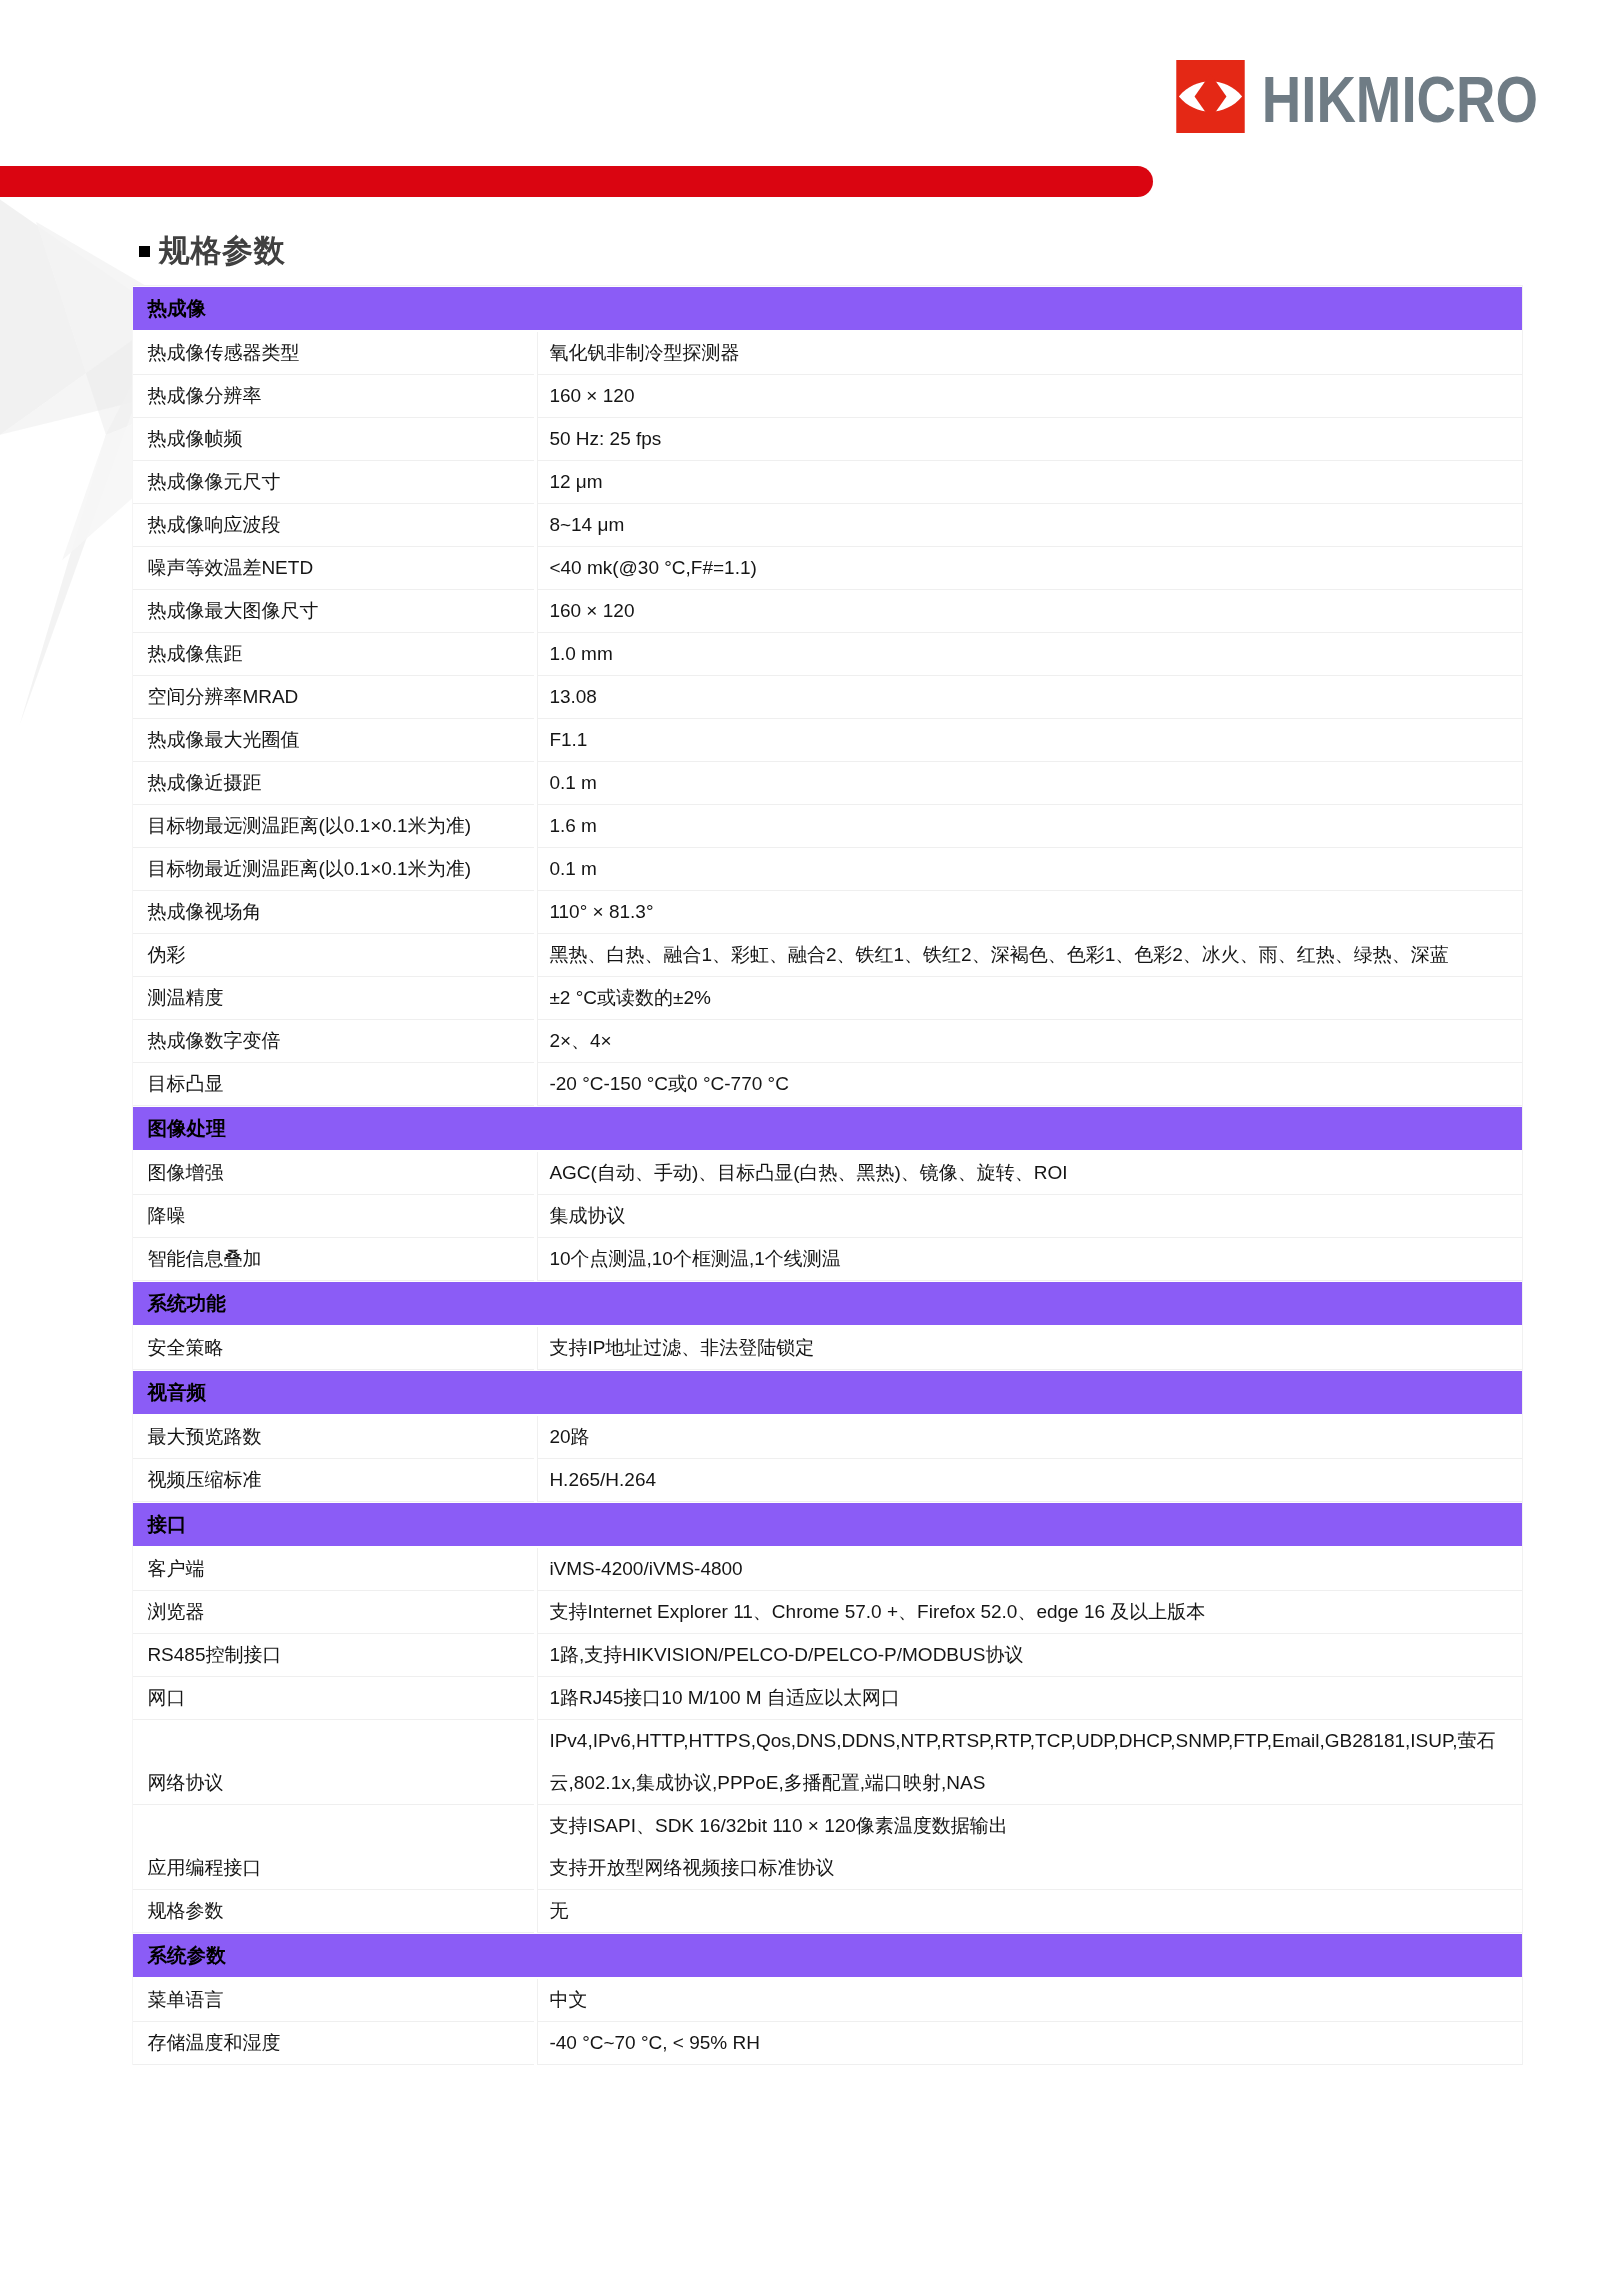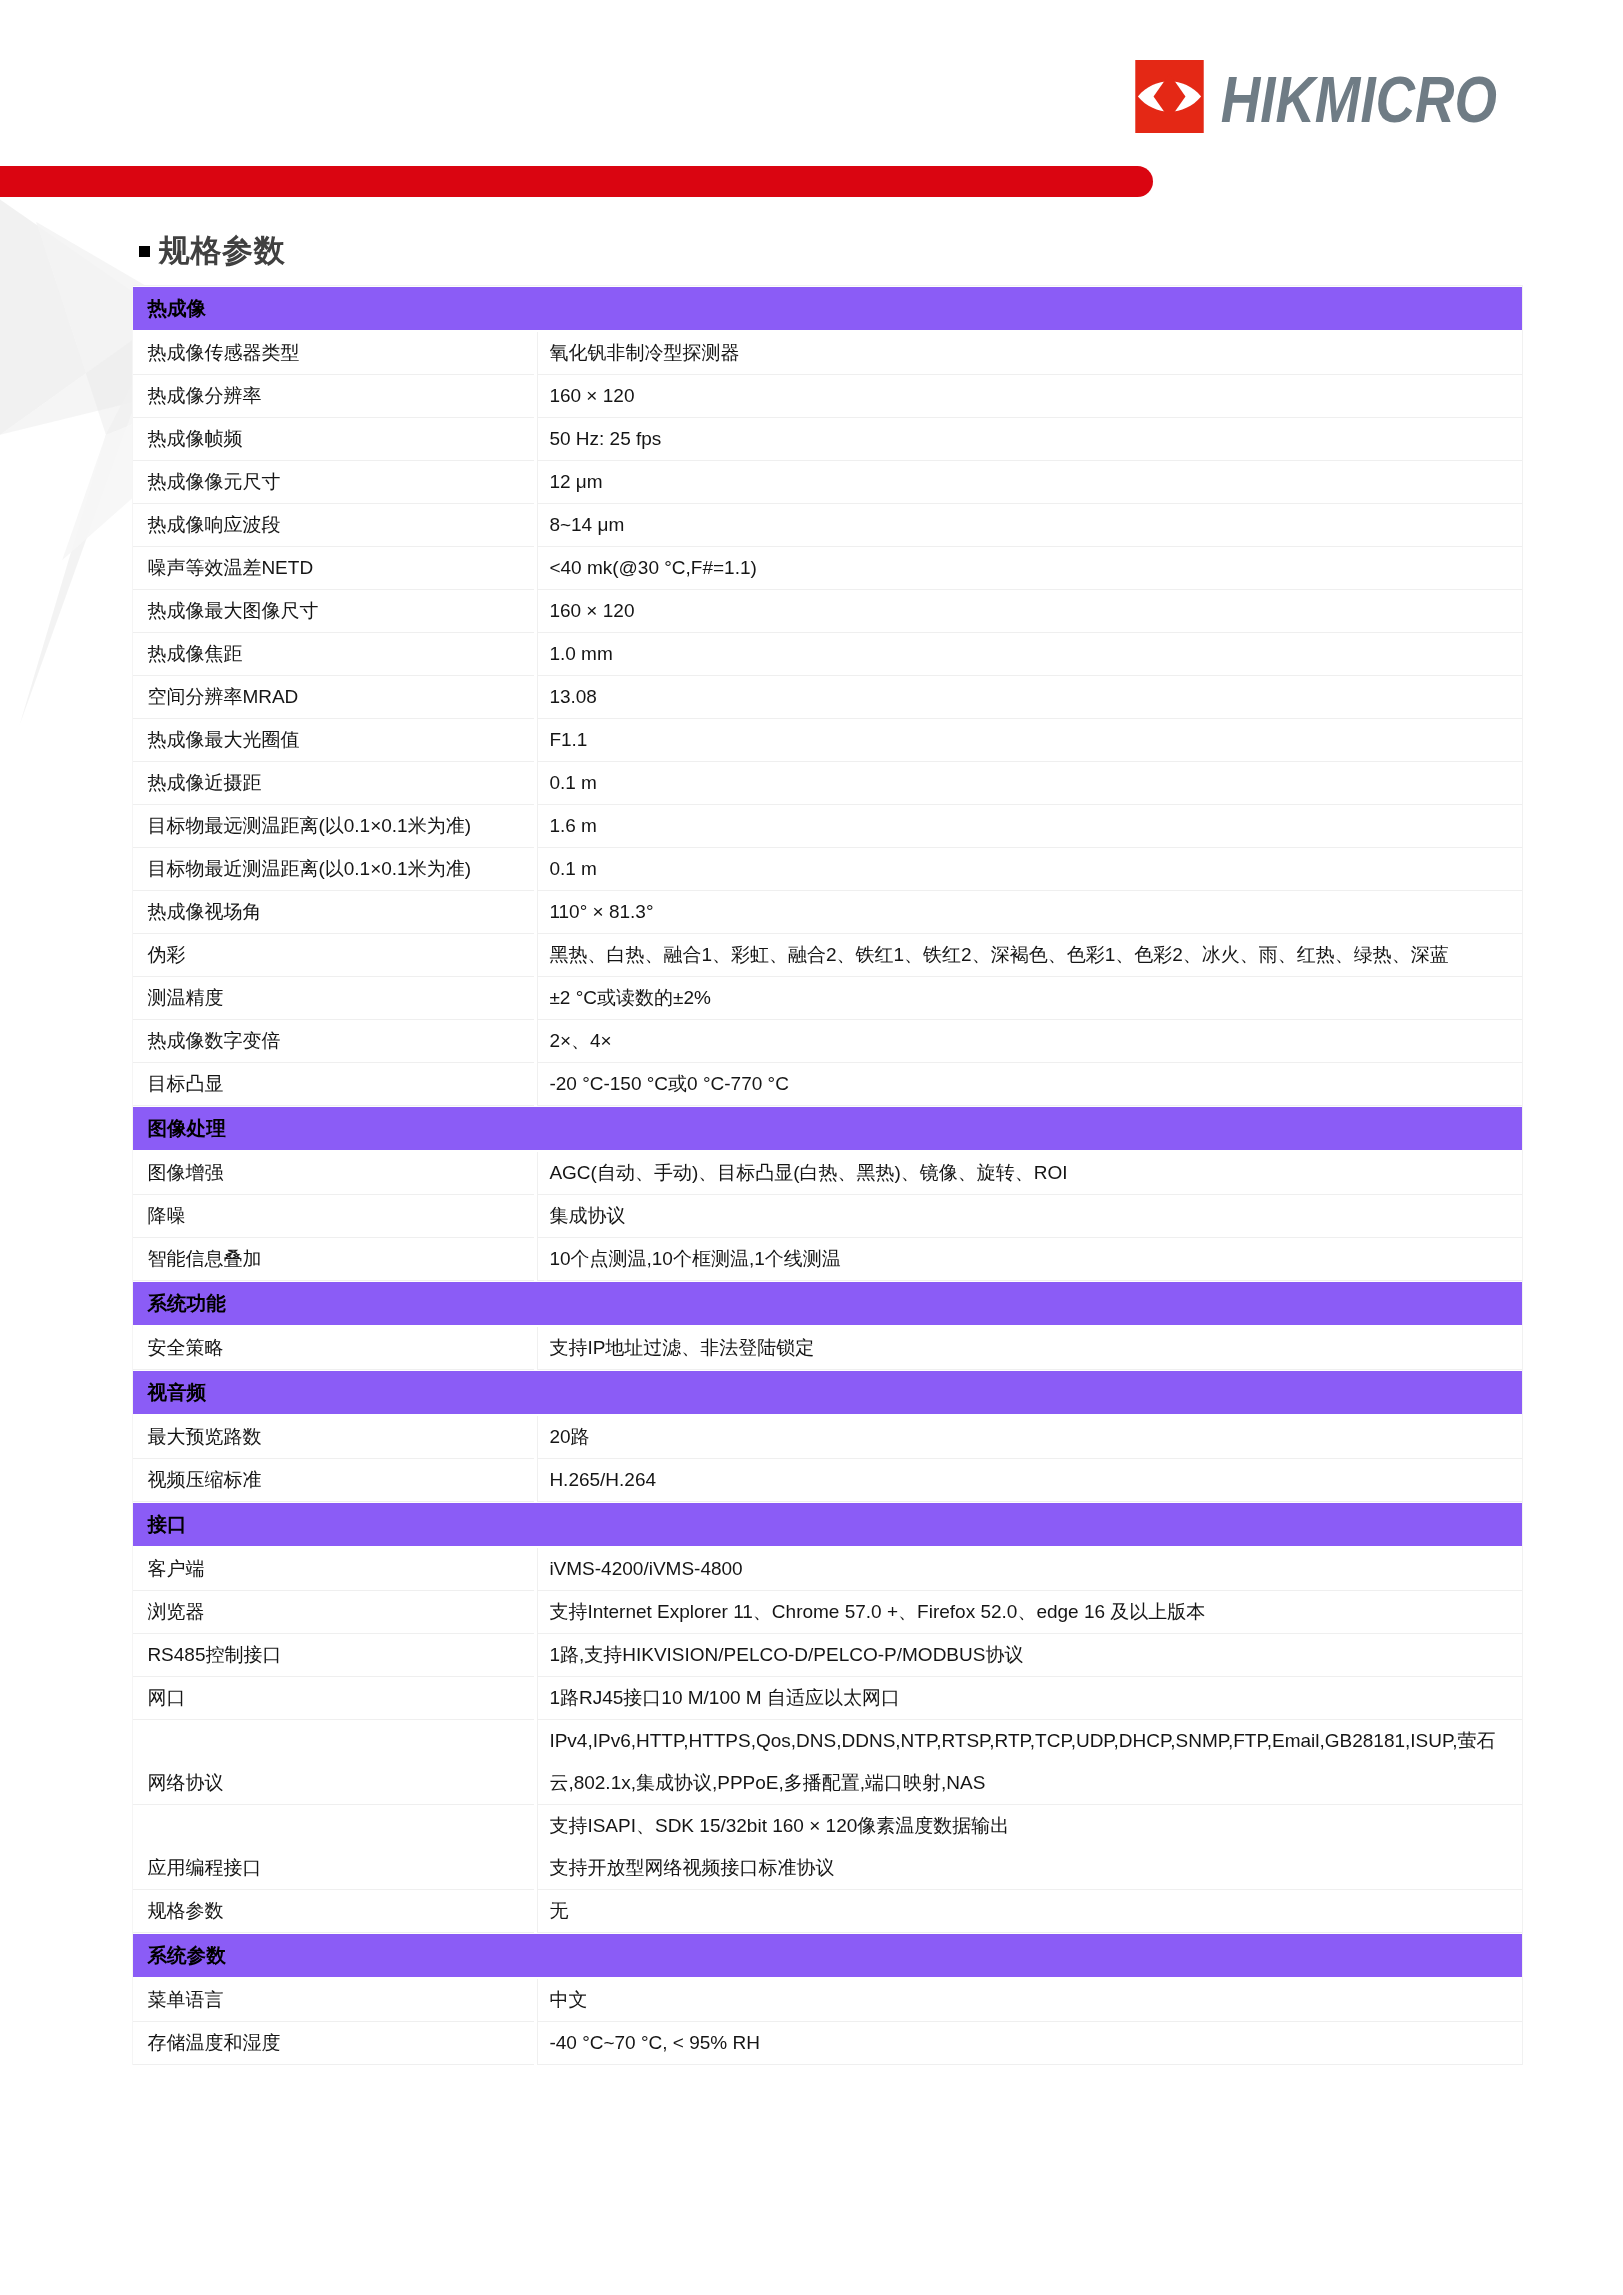--- a/index.html
+++ b/index.html
@@ -7,21 +7,21 @@
     width:1623px;height:2295px;position:relative;overflow:hidden;
     background:#ffffff;color:#151515;
     font-family:"Liberation Sans","DejaVu Sans",sans-serif;
     -webkit-font-smoothing:antialiased;
   }
   
   .banner{
     position:absolute;top:166px;left:0;width:1153px;height:31px;
     background:#da0511;border-radius:0 17px 17px 0;
   }
-  .logo{position:absolute;top:60px;left:1135px;display:flex;align-items:flex-start;font-style:italic;}
+  .logo{position:absolute;top:60px;left:1176px;display:flex;align-items:flex-start;}
   .logo-icon{display:block;}
   .logo-text-svg{display:block;margin-left:15.7px;margin-top:-1.3px;}
   .watermark{position:absolute;top:194px;left:0;pointer-events:none;}
   
   .content{position:relative;margin:230px 0 0 132px;width:1391px;}
   .page-title{
     display:flex;align-items:center;
     font-size:31px;font-weight:700;color:#404040;
     margin:0 0 13px 6.5px;letter-spacing:0.7px;
   }
@@ -334,21 +334,21 @@
         <div class="cell cell-value">
           <div class="cell-inner">IPv4,IPv6,HTTP,HTTPS,Qos,DNS,DDNS,NTP,RTSP,RTP,TCP,UDP,DHCP,SNMP,FTP,Email,GB28181,ISUP,萤石云,802.1x,集成协议,PPPoE,多播配置,端口映射,NAS</div>
         </div>
       </div>
       <div class="data-row">
         <div class="cell cell-label">
           <div class="cell-inner">应用编程接口</div>
         </div>
         <div class="cell cell-value">
           <div class="cell-inner">
-            <div>支持ISAPI、SDK 15/32bit 160 × 120像素温度数据输出</div>
+            <div>支持ISAPI、SDK 16/32bit 110 × 120像素温度数据输出</div>
             <div>支持开放型网络视频接口标准协议</div>
           </div>
         </div>
       </div>
       <div class="data-row">
         <div class="cell cell-label">
           <div class="cell-inner">规格参数</div>
         </div>
         <div class="cell cell-value">
           <div class="cell-inner">无</div>

